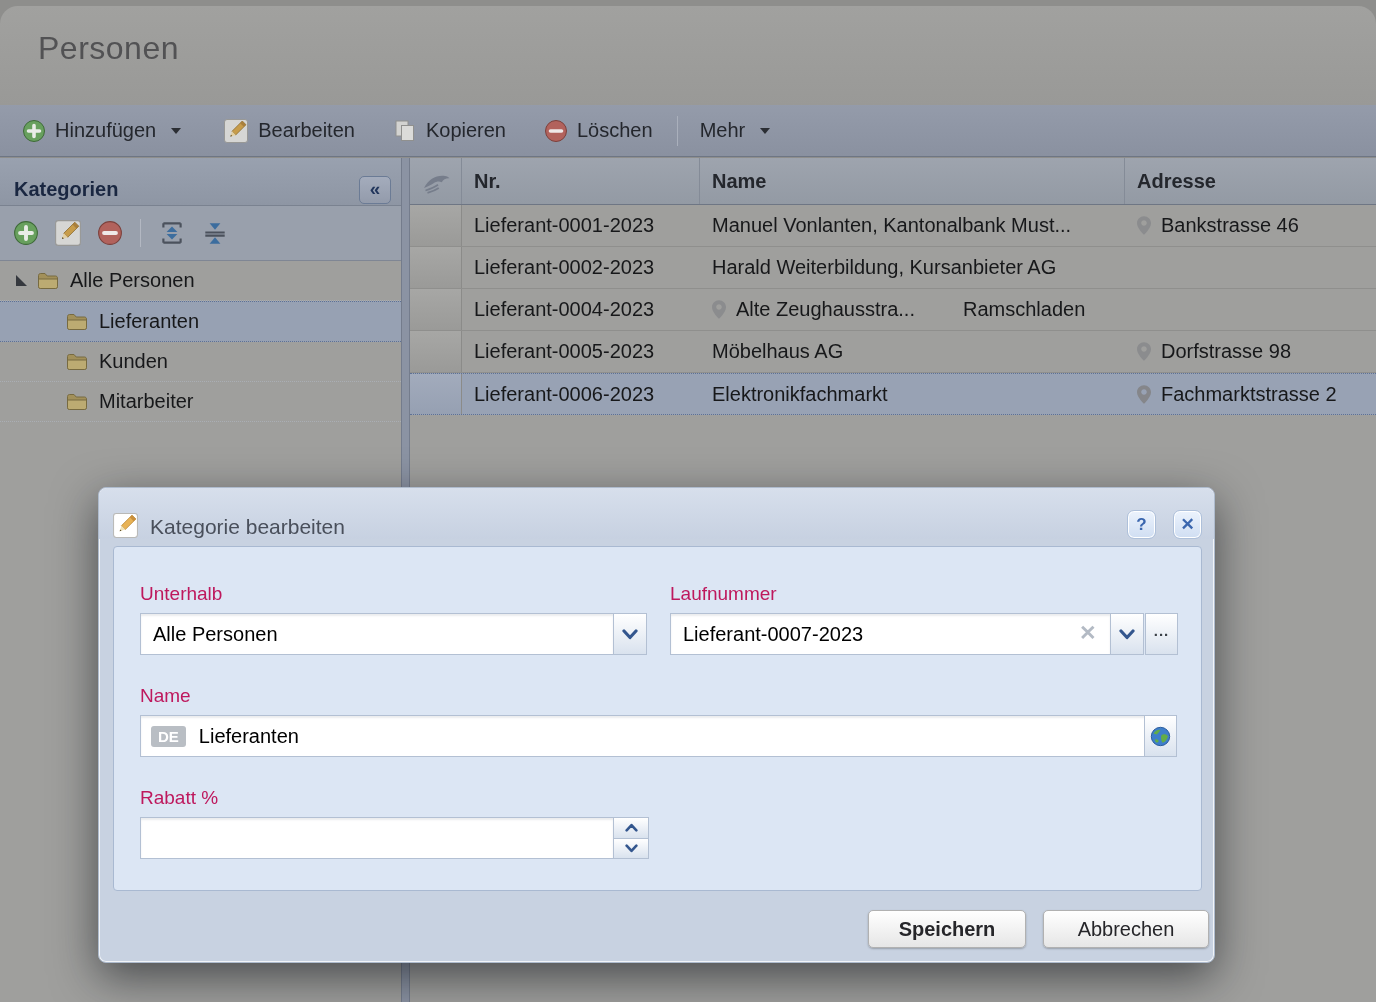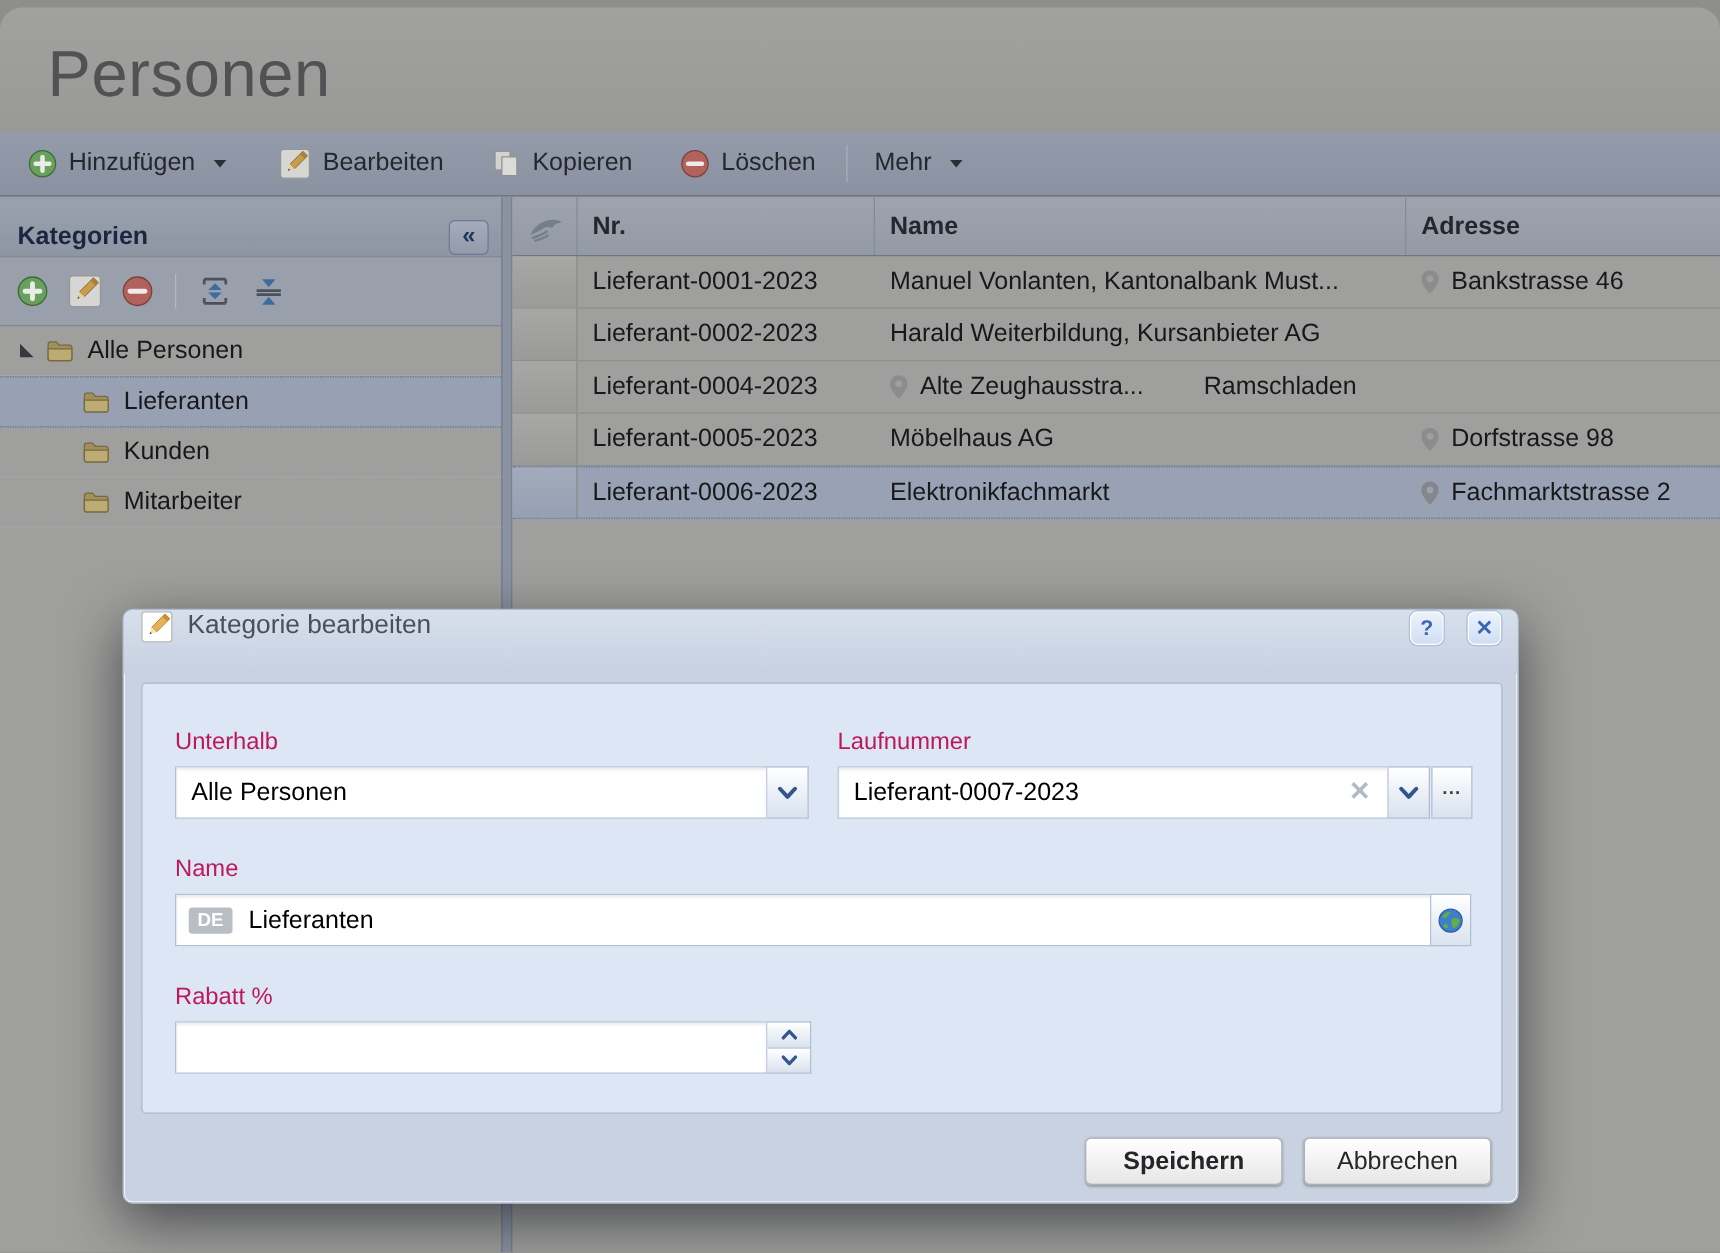--- a/index.html
+++ b/index.html
@@ -3,21 +3,21 @@
 <meta charset="utf-8">
 <style>
   * { box-sizing: border-box; margin: 0; padding: 0; }
   html,body { width:1376px; height:1002px; overflow:hidden; }
   body { font-family:"Liberation Sans", sans-serif; background:#8e8e8c; cursor:default; }
   #root { position:relative; width:1376px; height:1002px; }
 
   
   .app-header { position:absolute; left:0; top:6px; right:0; height:99px;
     background:linear-gradient(#a1a19f,#999997); border-radius:18px 18px 0 0; }
-  .page-title { position:absolute; left:38px; top:24px; font-size:52px; font-weight:300;
+  .page-title { position:absolute; left:38px; top:24px; font-size:32px; font-weight:300;
     color:#525254; letter-spacing:.5px; }
 
   .toolbar { position:absolute; left:0; top:105px; right:0; height:52px;
     background:linear-gradient(#949baa,#8a91a0); border-bottom:1px solid #6e7684;
     display:flex; align-items:center; padding-left:12px; }
   .tb-btn { display:flex; align-items:center; gap:9px; height:40px; padding:0 10px;
     font-size:20px; color:#24272d; border-radius:4px; }
   .caret { width:0; height:0; border-left:5px solid transparent; border-right:5px solid transparent;
     border-top:6px solid #2b2e34; margin-left:6px; }
   .tb-sep { width:1px; height:30px; background:#aab0bc; margin:0 12px 0 14px; }
@@ -61,21 +61,21 @@
     overflow:hidden; white-space:nowrap; }
   .gr-handle { width:52px; background:linear-gradient(#a7a7a5,#9a9a98); border-right:1px solid #8b8b89; padding-left:0; }
   .grid-row.selected { background:#98a2b4; border-top:1px dotted #5e7195; border-bottom:1px dotted #5e7195; }
   .grid-row.selected .gr-handle { background:linear-gradient(#a2abbc,#96a0b2); }
   .pin { margin-right:10px; flex:0 0 auto; }
 
   
   .dialog { position:absolute; left:98px; top:487px; width:1117px; height:476px;
     background:#c8d2e1; border:1px solid #aebbcd; border-radius:8px;
     box-shadow:0 14px 45px rgba(15,18,24,.6), inset 0 0 0 1px rgba(255,255,255,.75); }
-  .dlg-title { height:51px; display:flex; align-items:flex-start; padding:0 12px 0 13px; gap:11px;
+  .dlg-title { height:51px; display:flex; align-items:flex-end; padding:0 12px 0 13px; gap:11px;
     background:linear-gradient(#d7dfec,#c7d1e1); border-radius:8px 8px 0 0; }
   .dlg-title-text { font-size:21px; color:#494f5b; flex:1; }
   .dlg-sq-btn { width:29px; height:29px; border:1px solid #aec0da; border-radius:7px;
     background:linear-gradient(#ecf3fd,#d0def2); display:flex; align-items:center; justify-content:center;
     font-size:17px; font-weight:bold; color:#3a66ae; box-shadow:inset 0 0 0 1px #fff; margin-left:6px; }
   .dlg-panel { position:absolute; left:14px; top:58px; width:1089px; height:345px;
     background:#dce6f4; border:1px solid #a9b9d1; border-radius:4px; }
   .f-label { position:absolute; font-size:19px; color:#be185d; }
   .f-input { position:absolute; height:42px; border:1px solid #b3c0d3; background:#fff;
     font-size:20px; color:#000; padding:0 12px; font-family:"Liberation Sans",sans-serif;
@@ -387,18 +387,18 @@
           <svg width="13" height="9" viewBox="0 0 16 11">
               <path d="M2 2 L8 8.5 L14 2" fill="none" stroke="#33568e" stroke-width="3.2" stroke-linecap="round" stroke-linejoin="round"></path>
             </svg>
         </span>
       </span>
     </div>
 
     <div class="dlg-btn primary" style="left:769px; width:158px;">
         <span>Speichern</span>
       </div>
-    <div class="dlg-btn" style="left:944px; width:150px;">
+    <div class="dlg-btn" style="left:944px; width:166px;">
         <span>Abbrechen</span>
       </div>
   </div>
 
 </div>
 
 </body></html>

